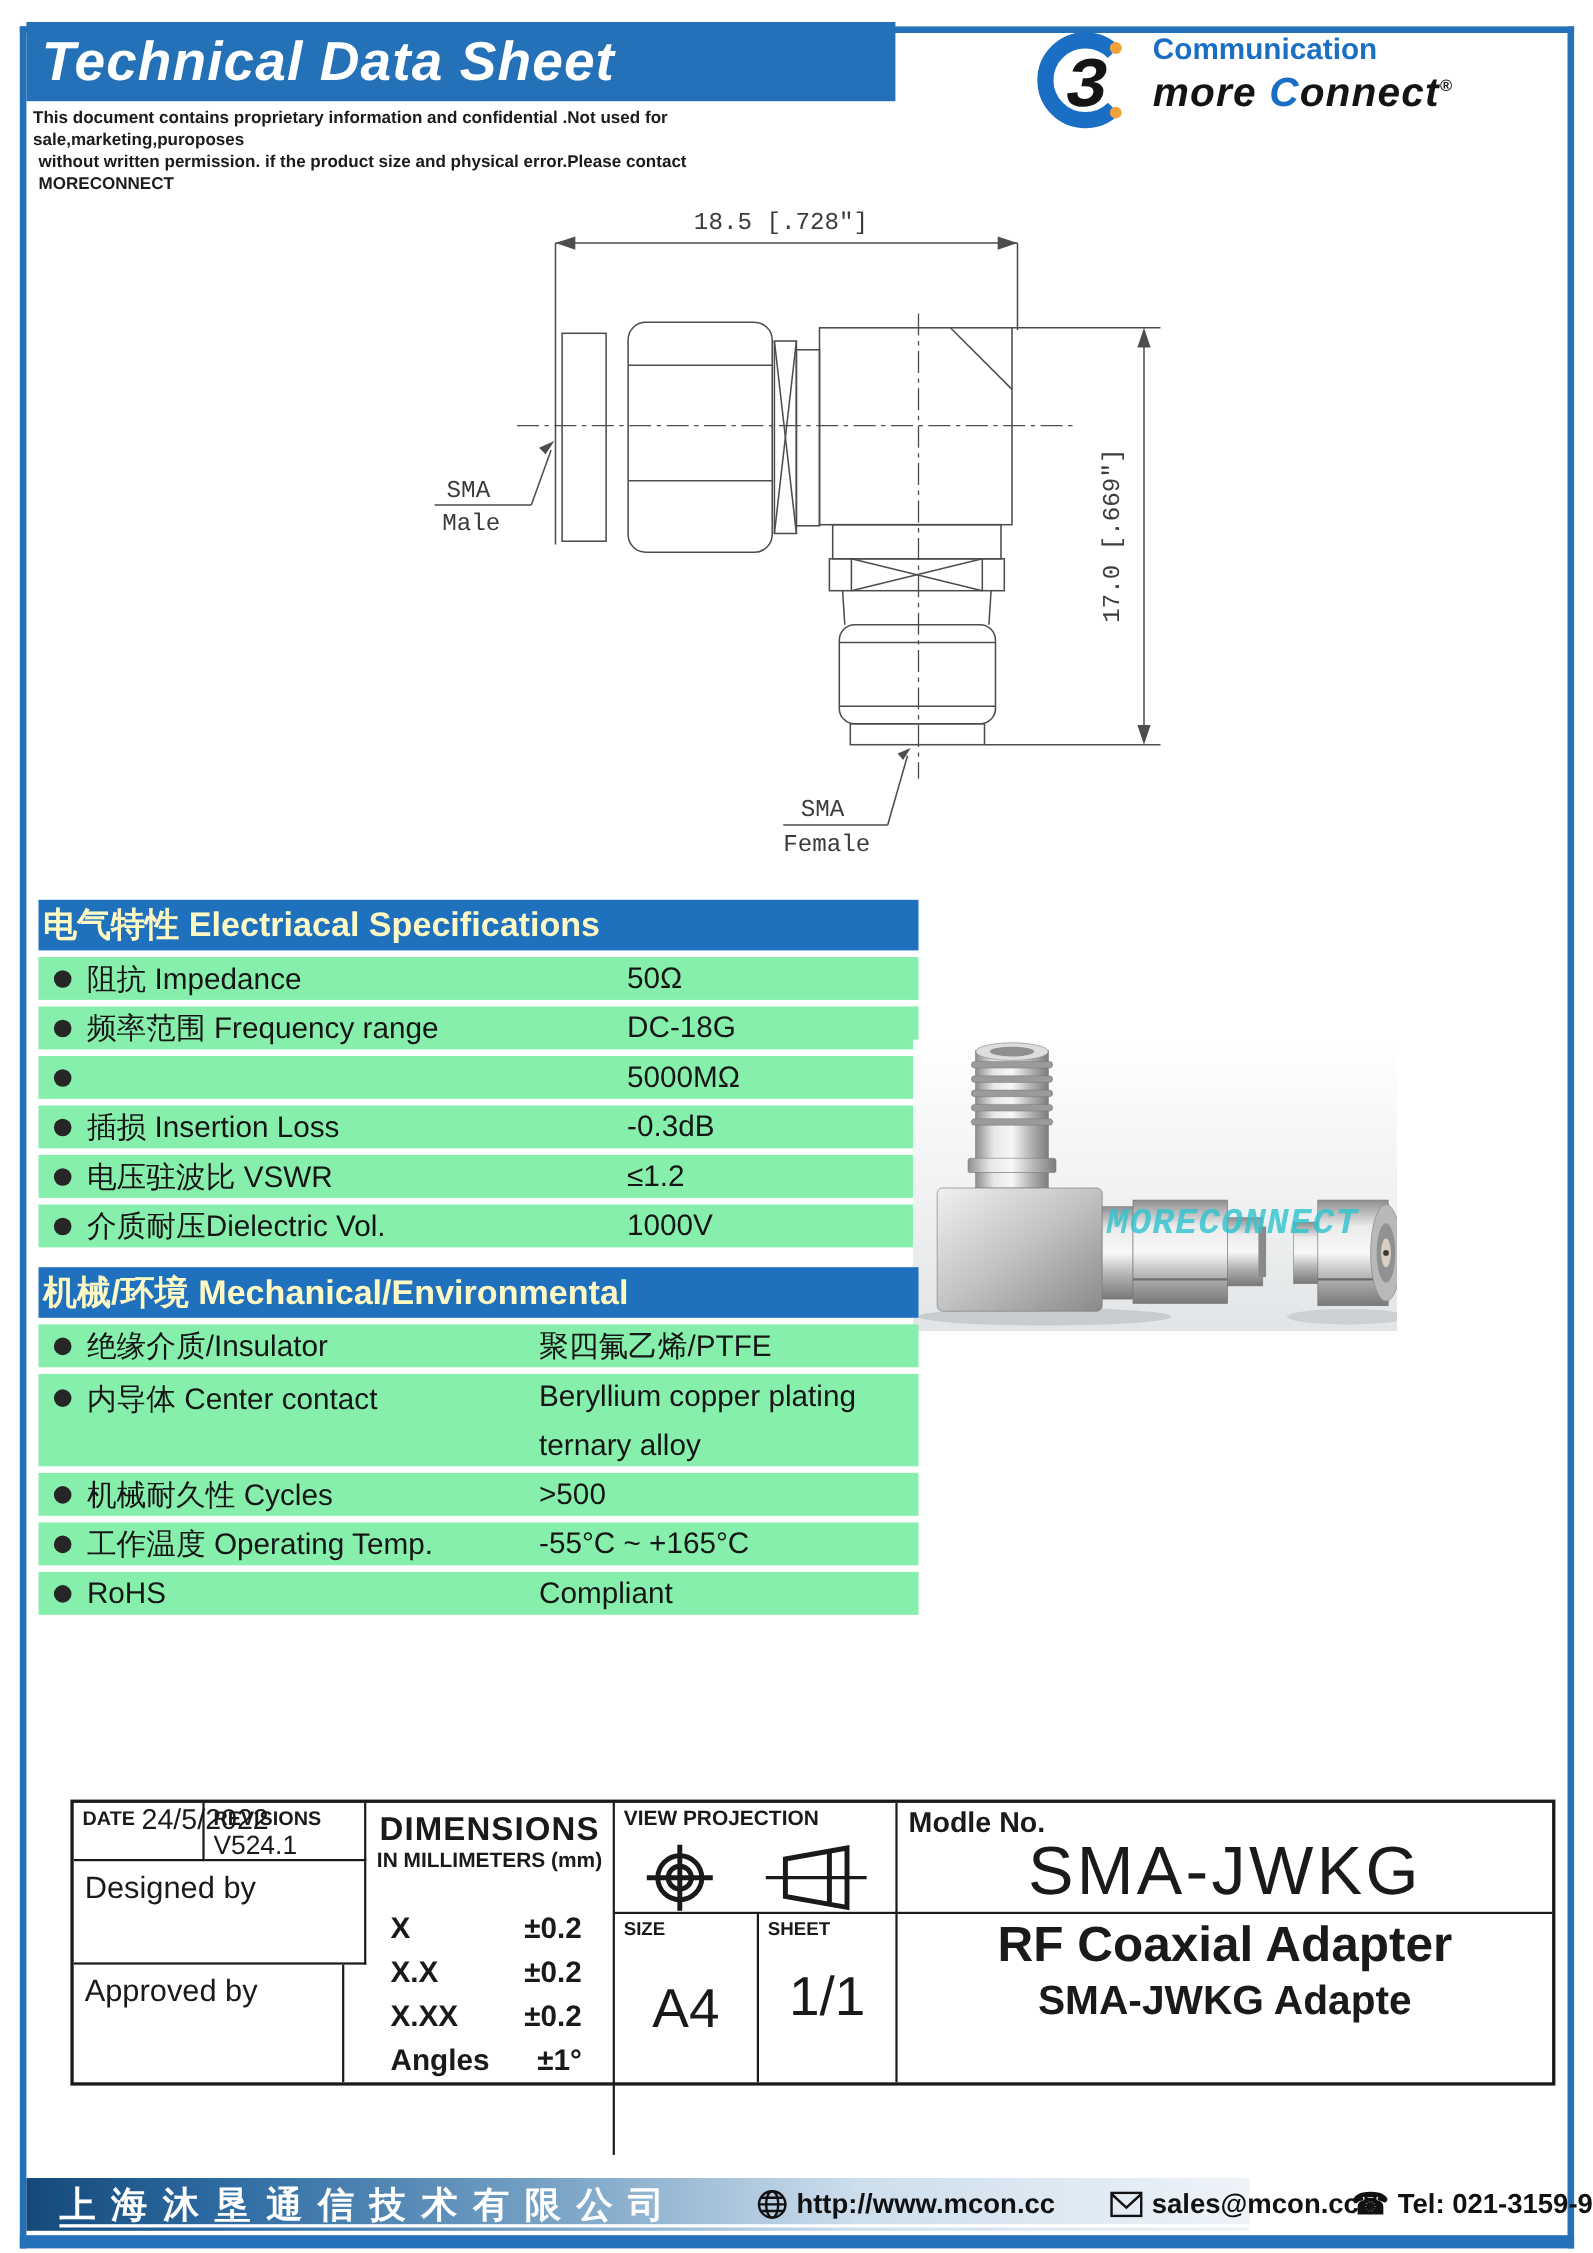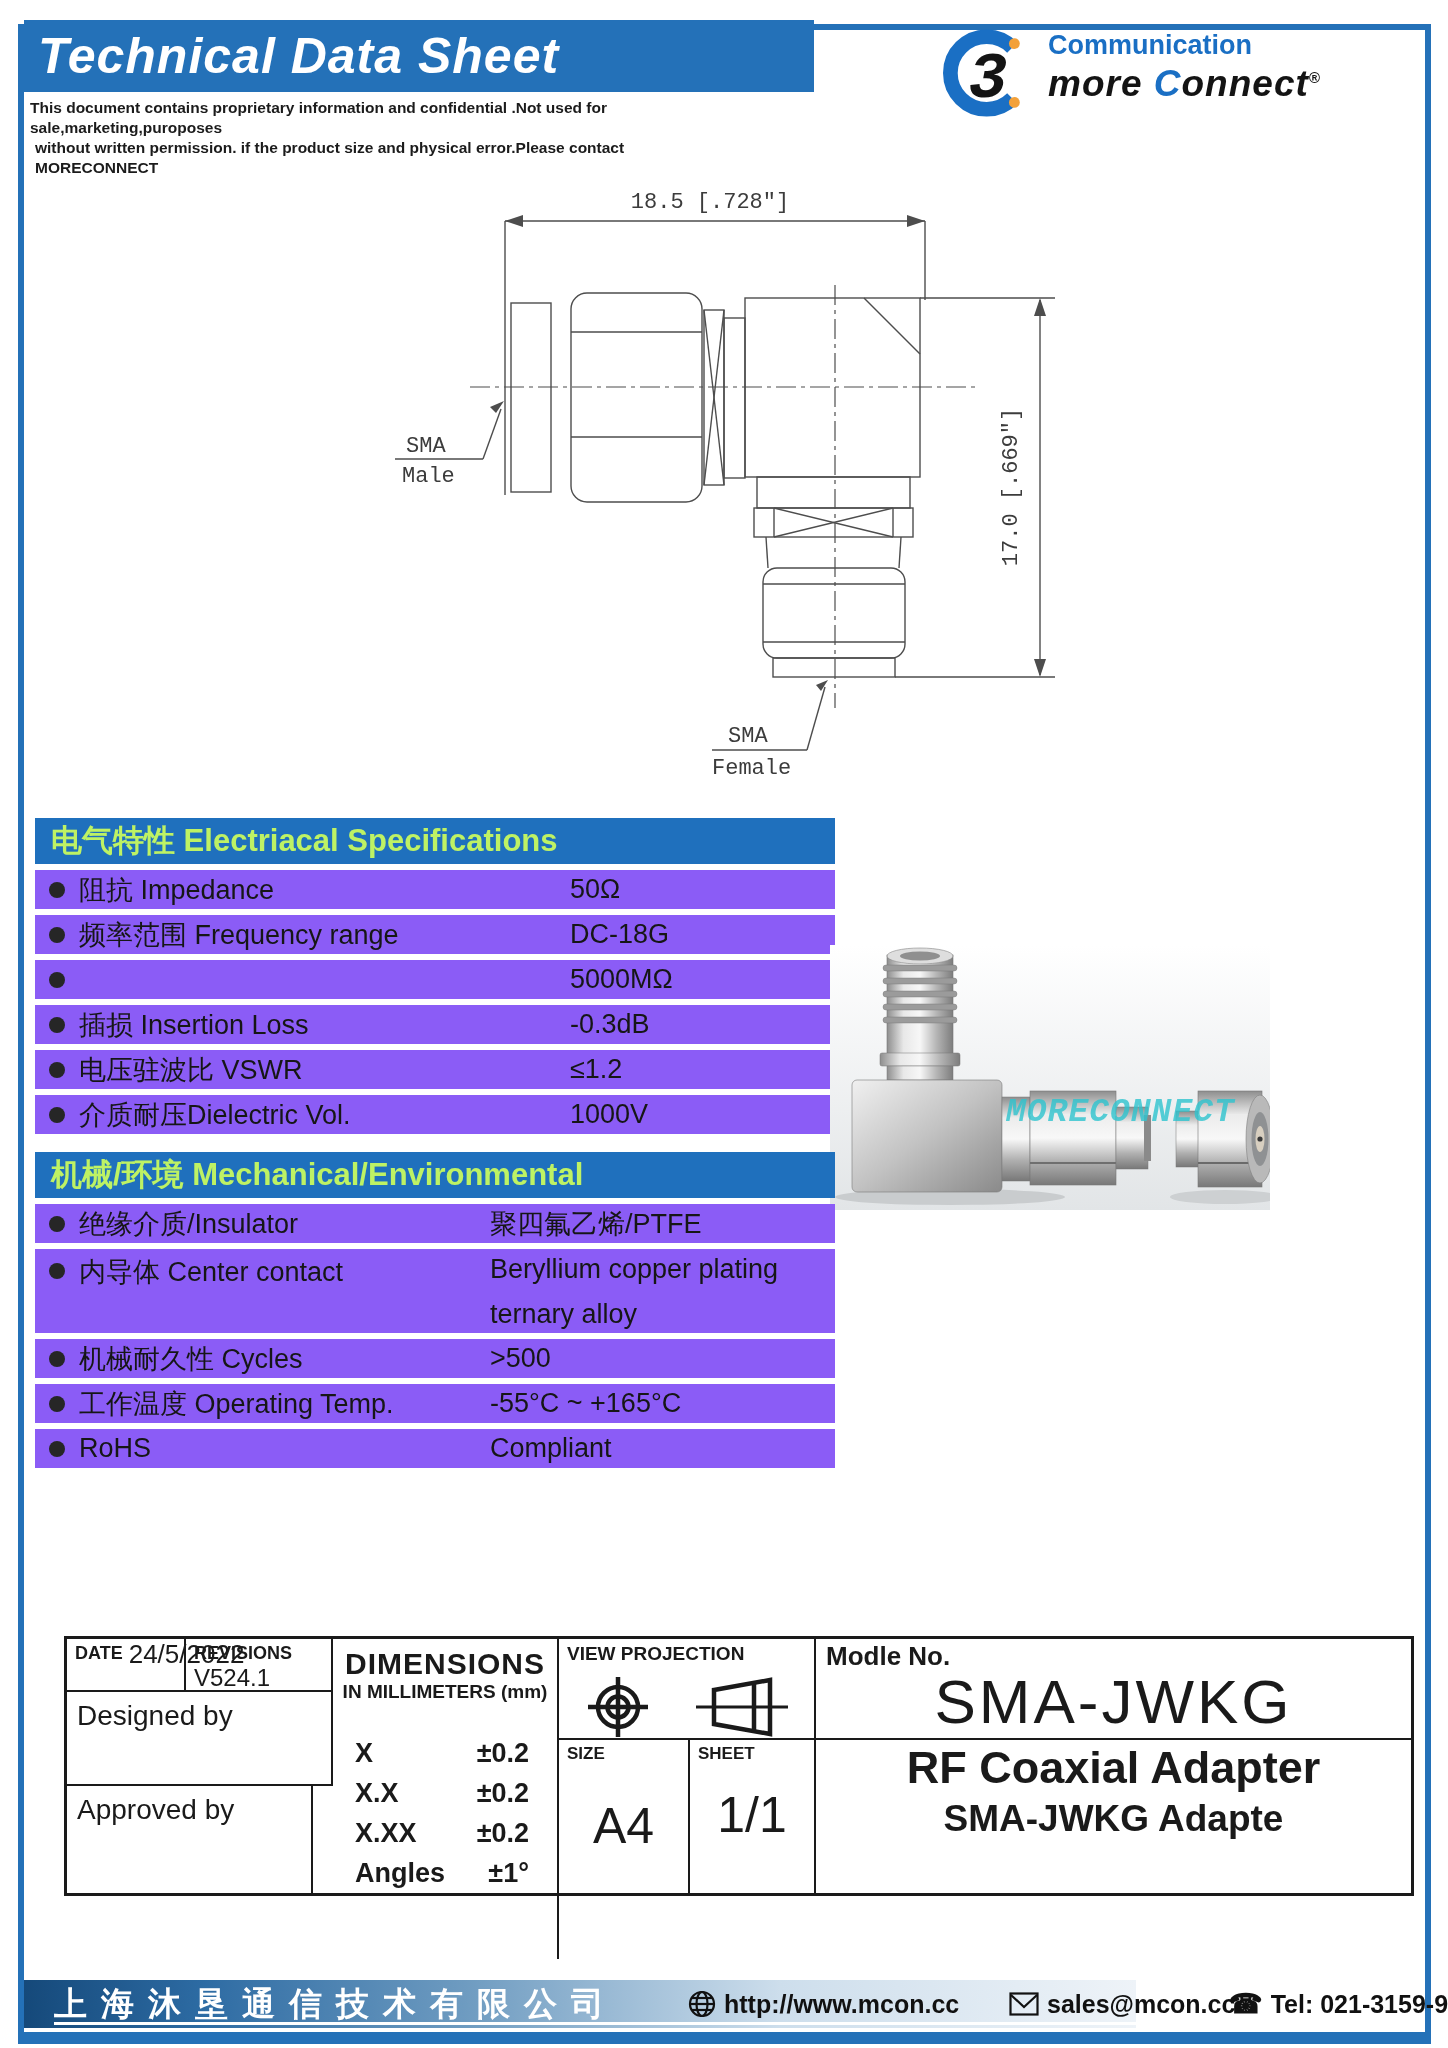--- a/index.html
+++ b/index.html
@@ -13,24 +13,24 @@
   #banner .t{color:#fff;font-size:50px;font-weight:bold;font-style:italic;line-height:72px;padding-left:14px;letter-spacing:1px;}
   #disclaimer{left:30px;top:98px;width:640px;font-size:15.5px;font-weight:bold;line-height:20px;color:#1b1b1b;}
   #disclaimer .l2{padding-left:5px;}
   
   #brandtext{left:1048px;top:30px;}
   .brand-top{color:#1a6fc4;font-size:27px;font-weight:bold;}
   .brand-bottom{font-size:37px;font-weight:900;font-style:italic;color:#141414;margin-top:2px;letter-spacing:1px;}
   .brand-bottom .blue{color:#1a6fc4;}
   .brand-bottom sup{font-size:15px;}
   
-  .spec-header{left:35px;width:800px;height:46px;background:#1f70bd;color:#bef264;
-               font-size:31px;font-weight:bold;line-height:46px;padding-left:16px;box-sizing:border-box;}
+  .spec-header{left:35px;width:800px;height:46px;background:#1f70bd;color:#fef9c3;
+               font-size:31px;font-weight:bold;line-height:46px;padding-left:4px;box-sizing:border-box;}
   .spec-rows{left:35px;width:800px;}
-  .spec-row{position:relative;width:800px;height:39px;background:#8b5cf6;margin-bottom:6px;
+  .spec-row{position:relative;width:800px;height:39px;background:#86efac;margin-bottom:6px;
             display:flex;align-items:center;}
   .spec-row.tall{height:84px;align-items:flex-start;}
   .spec-row.tall .bullet{margin-top:14px;}
   .spec-row.tall .spec-label{margin-top:5px;text-align:center;}
   .bullet{width:16px;height:16px;border-radius:50%;background:#262626;margin:0 14px 0 14px;flex:none;}
   .spec-label{font-size:27px;color:#161616;white-space:nowrap;}
   .spec-value{position:absolute;left:535px;font-size:27px;color:#161616;white-space:nowrap;}
   .mech .spec-value{left:455px;}
   .spec-value .v2{margin-top:14px;}
   

